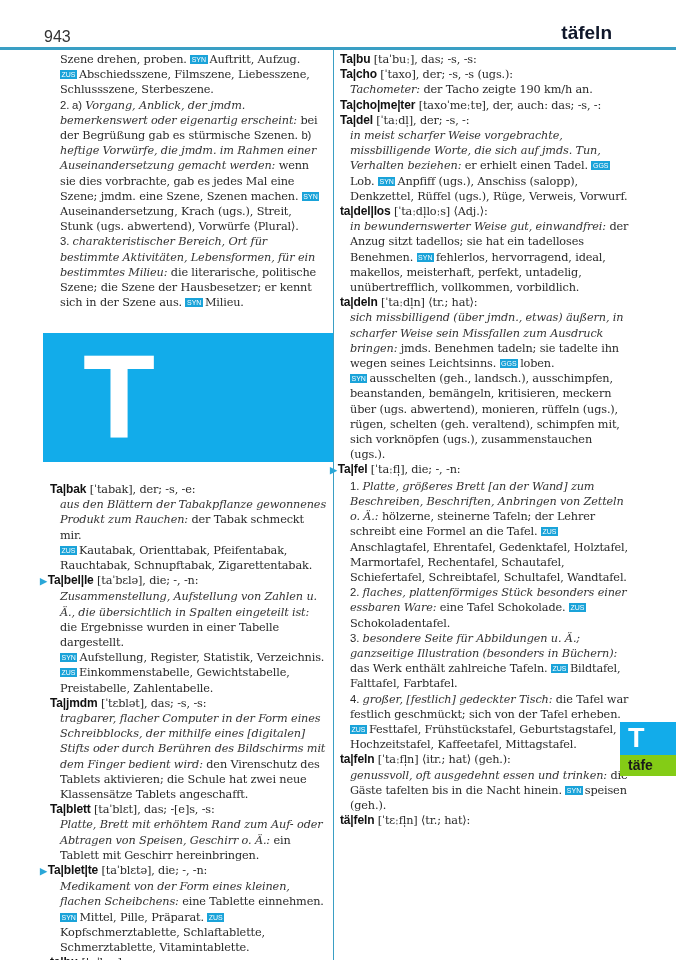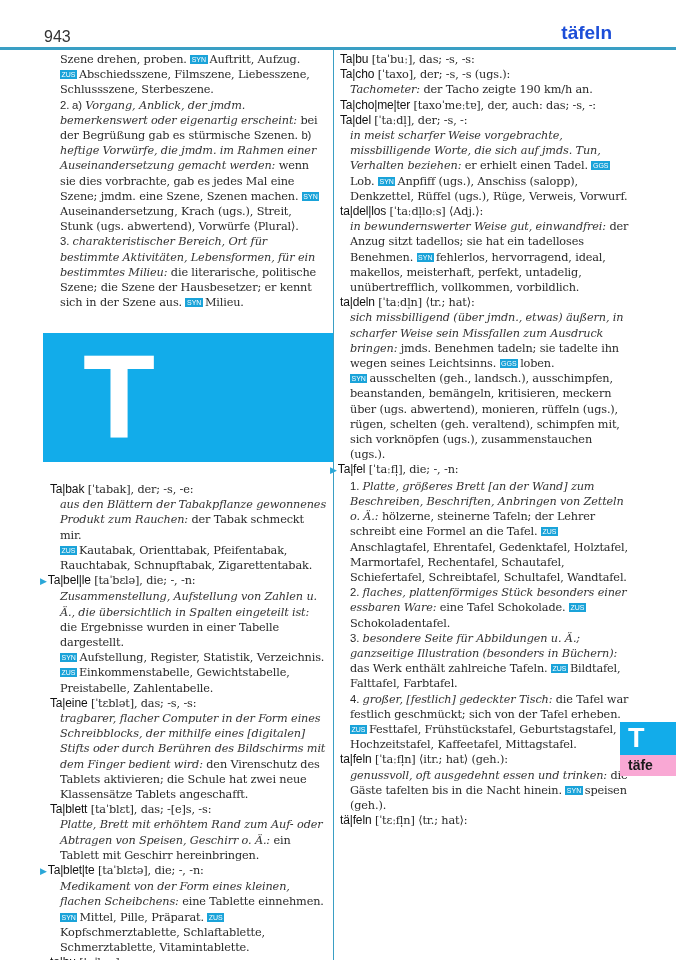--- a/index.html
+++ b/index.html
@@ -1,43 +1,43 @@
 <!DOCTYPE html>
 <html><head>
 <meta charset="utf-8">
 <style>
   html, body { margin:0; padding:0; background:#ffffff; }
   body { width:676px; height:960px; position:relative; overflow:hidden;
          font-family:"DejaVu Serif", serif; color:#2a2a2a; }
   .page-number { position:absolute; left:44px; top:28px; font-family:"Liberation Sans", sans-serif;
                  font-size:16px; color:#333; }
   .running-head { position:absolute; right:64px; top:22px; font-family:"Liberation Sans", sans-serif;
-                  font-size:19px; font-weight:bold; color:#1d4ed8; }
+                  font-size:19px; font-weight:bold; color:#0f172a; }
   .header-rule { position:absolute; left:0; top:47px; width:676px; height:3px; background:#3a9fc4; }
   .col-divider { position:absolute; left:333px; top:50px; width:1px; height:910px; background:#3a9fc4; }
   .col { position:absolute; top:52px; font-size:11.3px; line-height:15.2px; letter-spacing:-0.15px; }
   .col-left { left:50px; width:278px; }
   .col-right { left:340px; width:290px; }
   .entry { margin:0; }
   .entry .body { padding-left:10px; }
   .cont { padding-left:10px; }
-  .hw { font-family:"Liberation Sans", sans-serif; font-weight:normal; color:#111; font-size:12px; }
+  .hw { font-family:"Liberation Sans", sans-serif; font-weight:bold; color:#111; font-size:12px; }
   .hw.marked { margin-left:-10px; }
   .arrow { color:#2aa7d8; font-size:9px; margin-right:1px; }
   .i { font-style:italic; color:#333; }
   .num { font-family:"Liberation Sans", sans-serif; font-weight:normal; }
   .tag { display:inline-block; background:#1aa3d9; color:#fff; font-family:"Liberation Sans", sans-serif;
          font-size:7px; line-height:9px; padding:0 1.5px; margin-right:2px; vertical-align:1px; letter-spacing:0; }
   .letter-block { position:absolute; left:43px; top:333px; width:290px; height:129px; background:#12acea; }
   .letter-block span { position:absolute; left:40px; top:8px; color:#fff; font-family:"Liberation Sans", sans-serif;
                        font-weight:bold; font-size:118px; line-height:112px; }
   .side-tab { position:absolute; left:620px; top:722px; width:56px; height:54px; }
   .side-tab .letter { height:33px; background:#12acea; color:#fff; font-family:"Liberation Sans", sans-serif;
                       font-weight:bold; font-size:27px; line-height:33px; padding-left:8px; }
-  .side-tab .range { height:21px; background:#f9a8d4; color:#1a1a1a; font-family:"Liberation Sans", sans-serif;
+  .side-tab .range { height:21px; background:#84cc16; color:#1a1a1a; font-family:"Liberation Sans", sans-serif;
                      font-weight:bold; font-size:14px; line-height:20px; padding-left:8px; }
 </style>
 </head>
 <body>
 
 <div class="page-number">943</div>
 <div class="running-head">täfeln</div>
 <div class="header-rule"></div>
 <div class="col-divider"></div>
 
@@ -59,21 +59,21 @@
 <div class="col col-left" style="top:482px;">
   <div class="entry">
     <span class="hw">Ta|bak</span><span> [ˈtabak], der; -s, -e:</span>
     <div class="body"><span class="i">aus den Blättern der Tabakpflanze gewonnenes Produkt zum Rauchen:</span><span> der Tabak schmeckt mir.</span><br><span class="tag">ZUS</span><span>Kautabak, Orienttabak, Pfeifentabak, Rauchtabak, Schnupftabak, Zigarettentabak.</span></div>
   </div>
   <div class="entry">
     <span class="hw marked"><span class="arrow">▶</span><span>Ta|bel|le</span></span><span> [taˈbɛlə], die; -, -n:</span>
     <div class="body"><span class="i">Zusammenstellung, Aufstellung von Zahlen u. Ä., die übersichtlich in Spalten eingeteilt ist:</span><span> die Ergebnisse wurden in einer Tabelle dargestellt.</span><br><span class="tag">SYN</span><span>Aufstellung, Register, Statistik, Verzeichnis.</span><br><span class="tag">ZUS</span><span>Einkommenstabelle, Gewichtstabelle, Preistabelle, Zahlentabelle.</span></div>
   </div>
   <div class="entry">
-    <span class="hw">Ta|eine</span><span> [ˈtɛblət], das; -s, -s:</span>
+    <span class="hw">Ta|jmdm</span><span> [ˈtɛblət], das; -s, -s:</span>
     <div class="body"><span class="i">tragbarer, flacher Computer in der Form eines Schreibblocks, der mithilfe eines [digitalen] Stifts oder durch Berühren des Bildschirms mit dem Finger bedient wird:</span><span> den Virenschutz des Tablets aktivieren; die Schule hat zwei neue Klassensätze Tablets angeschafft.</span></div>
   </div>
   <div class="entry">
     <span class="hw">Ta|blett</span><span> [taˈblɛt], das; -[e]s, -s:</span>
     <div class="body"><span class="i">Platte, Brett mit erhöhtem Rand zum Auf- oder Abtragen von Speisen, Geschirr o. Ä.:</span><span> ein Tablett mit Geschirr hereinbringen.</span></div>
   </div>
   <div class="entry">
     <span class="hw marked"><span class="arrow">▶</span><span>Ta|blet|te</span></span><span> [taˈblɛtə], die; -, -n:</span>
     <div class="body"><span class="i">Medikament von der Form eines kleinen, flachen Scheibchens:</span><span> eine Tablette einnehmen. </span><span class="tag">SYN</span><span>Mittel, Pille, Präparat. </span><span class="tag">ZUS</span><span>Kopfschmerztablette, Schlaftablette, Schmerztablette, Vitamintablette.</span></div>
   </div>

